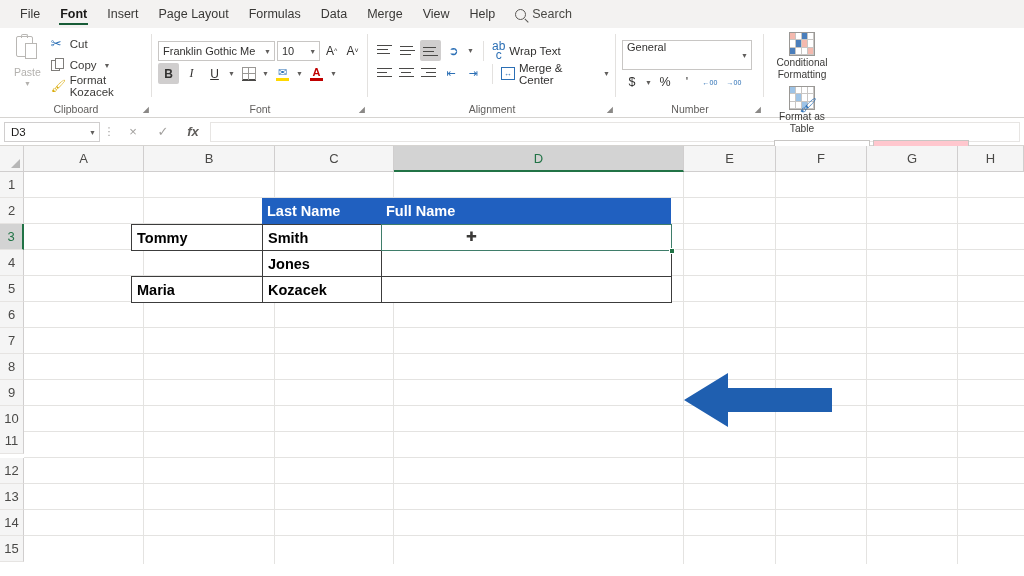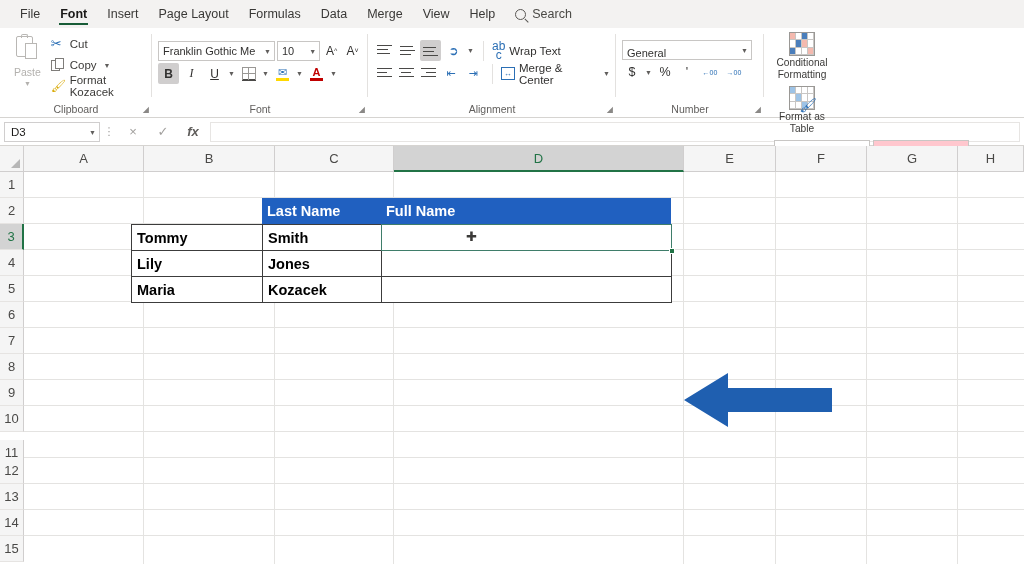--- a/index.html
+++ b/index.html
@@ -131,23 +131,23 @@
   .merge-item { display: flex; align-items: center; gap: 4px; font-size: 11.5px; color: #323130; height: 21px; }
   .wrapglyph { font-size: 12px; color: #2b6fb5; line-height: 9px; text-align: center; }
   .mergebox {
     width: 15px; height: 13px; border: 1.4px solid #2b6fb5; display: flex;
     align-items: center; justify-content: center; color: #2b6fb5; font-size: 8px;
   }
 
   
   .numgrp { width: 148px; }
   .numfmt {
-    width: 130px; height: 20px; border: 1px solid #c8c6c4; background: #fff;
+    width: 130px; height: 30px; border: 1px solid #c8c6c4; background: #fff;
     font-size: 11px; color: #323130; padding: 0 14px 0 4px;
-    display: flex; align-items: flex-end; position: relative;
+    display: flex; align-items: flex-start; position: relative;
   }
   .nm-btn { font-size: 12.5px; color: #323130; width: 20px; height: 20px;
             display: flex; align-items: center; justify-content: center; }
   .dec-ico { font-size: 7px; color: #2b6fb5; line-height: 7px; text-align: center; width: 22px; }
 
   
   .stylegrp { flex: 1; display: flex; align-items: flex-start; padding-top: 4px; gap: 6px; }
   .big-btn {
     width: 64px; display: flex; flex-direction: column; align-items: center; gap: 1px;
     font-size: 10.2px; color: #3b3a38; text-align: center; line-height: 11px;
@@ -603,21 +603,21 @@
       </div>
     <div class="rowhead" style="top:208px;">
         <span>8</span>
       </div>
     <div class="rowhead" style="top:234px;">
         <span>9</span>
       </div>
     <div class="rowhead" style="top:260px;">
         <span>10</span>
       </div>
-    <div class="rowhead" style="top:294px;">
+    <div class="rowhead" style="top:282px;">
         <span>11</span>
       </div>
     <div class="rowhead" style="top:312px;">
         <span>12</span>
       </div>
     <div class="rowhead" style="top:338px;">
         <span>13</span>
       </div>
     <div class="rowhead" style="top:364px;">
         <span>14</span>
@@ -658,23 +658,20 @@
           <span>Full Name</span>
         </div>
 
       <div class="cell body" style="left:107px; top:52px;  width:132px; height:27px;">
           <span>Tommy</span>
         </div>
       <div class="cell body" style="left:238px; top:52px;  width:120px; height:27px;">
           <span>Smith</span>
         </div>
 
-      <div class="cell body" style="left:107px; top:78px;  width:132px; height:27px;">
-          <span>Lily</span>
-        </div>
       <div class="cell body" style="left:238px; top:78px;  width:120px; height:27px;">
           <span>Jones</span>
         </div>
       <div class="cell body" style="left:357px; top:78px;  width:291px; height:27px;">
           <span></span>
         </div>
 
       <div class="cell body" style="left:107px; top:104px; width:132px; height:27px;">
           <span>Maria</span>
         </div>

